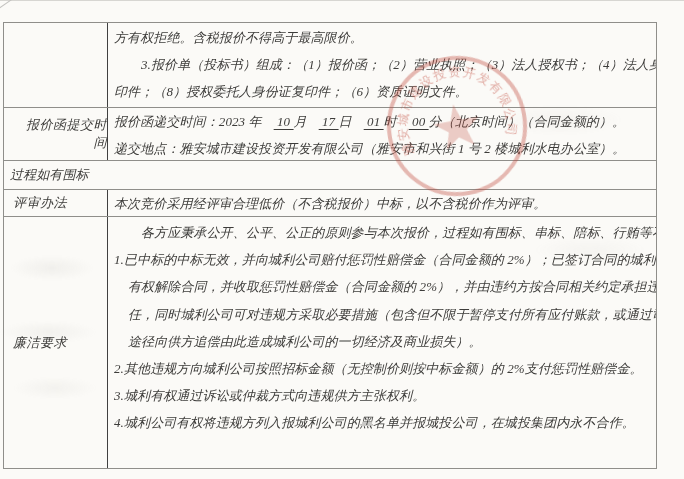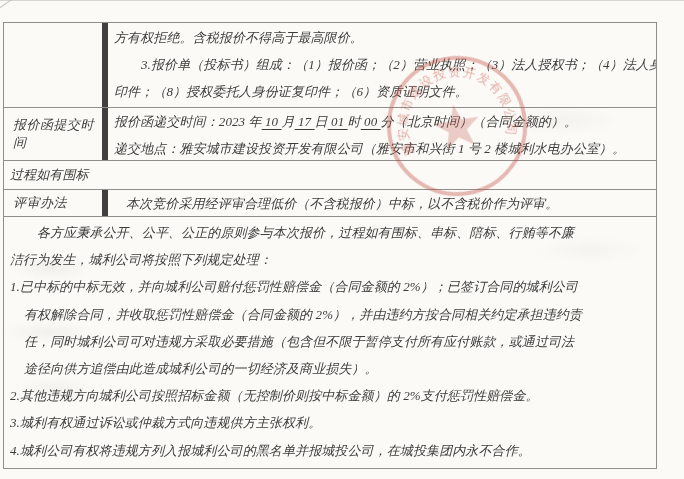--- a/index.html
+++ b/index.html
@@ -25,36 +25,36 @@
   .bid-table{
     position:absolute;left:3px;top:22px;width:654px;height:447px;
     border:1px solid #8f8e8a;box-sizing:border-box;
     display:flex;flex-direction:column;font-style:italic;
   }
   .row{display:flex;box-sizing:border-box;}
   .row + .row{border-top:1px solid #8f8e8a;}
   .r0{height:84px;}
   .r1{height:53px;}
   .r2{height:29px;}
-  .r3{height:27px;gap:12px;}
+  .r3{height:27px;}
   .r4{flex:1;}
   .cell{box-sizing:border-box;}
   .label{
-    width:104px;flex:0 0 104px;border-right:6px solid #404040;
+    width:104px;flex:0 0 104px;border-right:1px solid #404040;
     display:flex;align-items:center;padding-left:9px;
-    font-size:13px;letter-spacing:.5px;
+    font-size:13px;letter-spacing:.5px;text-align:right;
   }
   .content{flex:1;padding:0 4px 0 6px;font-size:13px;overflow:hidden;}
   .line{line-height:27px;white-space:nowrap;letter-spacing:.1px;}
   .r4 .content{padding-top:2px;}
   .r4 .line{line-height:27.2px;}
   .r0 .content{padding-top:1px;}
   .ind1{padding-left:14px;}
   .ind2{padding-left:27px;}
-  .u{text-decoration:underline;text-underline-offset:3px;}
+  .u{text-decoration:underline;text-underline-offset:3px;margin-left:12px;}
   .seal{
     position:absolute;left:379px;top:48px;width:156px;height:156px;
     opacity:.55;filter:blur(.4px);transform:rotate(-10deg);
     pointer-events:none;
   }
 </style>
 </head>
 <body>
 
 <div class="paper">
@@ -83,23 +83,23 @@
           <div class="line ind0"><span>过程如有围标</span></div>
         </div>
       </div>
       <div class="row r3">
         <div class="cell label">评审办法</div>
         <div class="cell content">
           <div class="line ind0"><span>本次竞价采用经评审合理低价（不含税报价）中标，以不含税价作为评审。</span></div>
         </div>
       </div>
       <div class="row r4">
+        <div class="cell label">廉洁要求</div>
         <div class="cell content">
           <div class="line ind2"><span>各方应秉承公开、公平、公正的原则参与本次报价，过程如有围标、串标、陪标、行贿等不廉</span></div>
-          <div class="line ind0"><span>洁行为发生，城利公司将按照下列规定处理：</span></div>
           <div class="line ind0"><span>1.已中标的中标无效，并向城利公司赔付惩罚性赔偿金（合同金额的 2%）；已签订合同的城利公司</span></div>
           <div class="line ind1"><span>有权解除合同，并收取惩罚性赔偿金（合同金额的 2%），并由违约方按合同相关约定承担违约责</span></div>
           <div class="line ind1"><span>任，同时城利公司可对违规方采取必要措施（包含但不限于暂停支付所有应付账款，或通过司法</span></div>
           <div class="line ind1"><span>途径向供方追偿由此造成城利公司的一切经济及商业损失）。</span></div>
           <div class="line ind0"><span>2.其他违规方向城利公司按照招标金额（无控制价则按中标金额）的 2%支付惩罚性赔偿金。</span></div>
           <div class="line ind0"><span>3.城利有权通过诉讼或仲裁方式向违规供方主张权利。</span></div>
           <div class="line ind0"><span>4.城利公司有权将违规方列入报城利公司的黑名单并报城投公司，在城投集团内永不合作。</span></div>
         </div>
       </div>
     </div>

